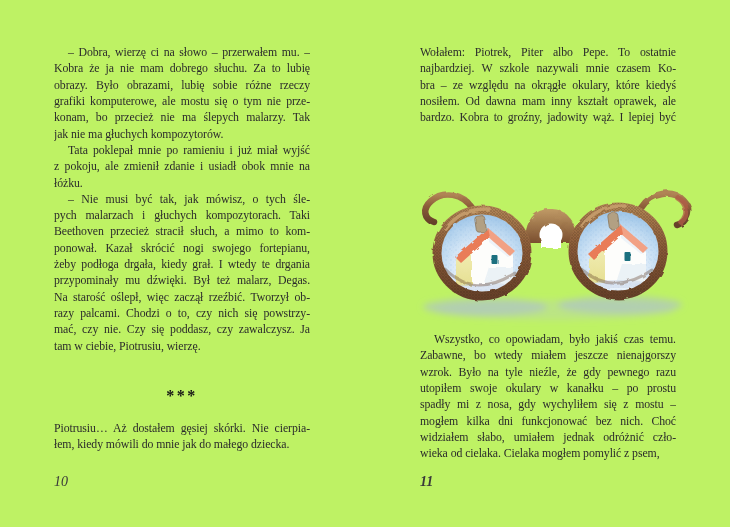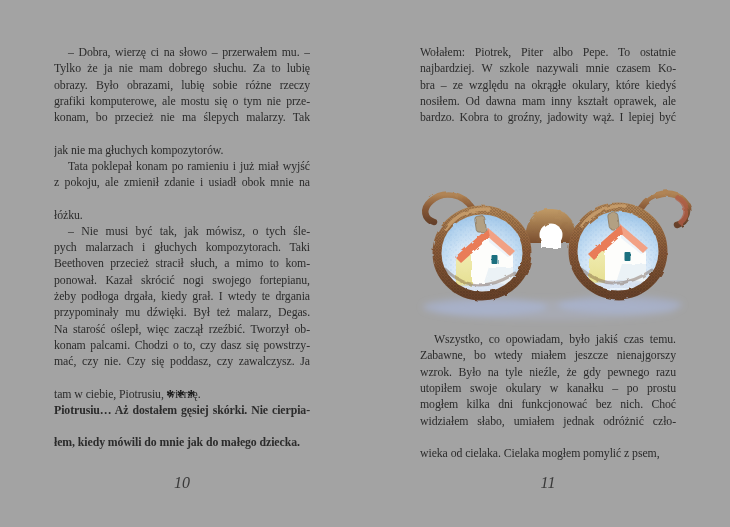--- a/index.html
+++ b/index.html
@@ -1,64 +1,64 @@
 <!DOCTYPE html>
 <html lang="pl"><head>
 <meta charset="utf-8">
 <style>
   html,body{margin:0;padding:0;background:#ffffff;}
   .spread{
-    position:relative;width:730px;height:527px;background:#a3a3a3;
+    position:relative;width:730px;height:527px;background:#bef264;
     font-family:"Liberation Serif", serif;color:#2b2b2b;overflow:hidden;
   }
   .textblock{position:absolute;width:256px;font-size:11.8px;letter-spacing:-0.08px;}
   .line{height:16.32px;line-height:16.32px;text-align:justify;text-align-last:justify;overflow:hidden;white-space:nowrap;}
-  .line.last{text-align-last:left;margin-top:16px;}
+  .line.last{text-align-last:left;}
   .line.indent{padding-left:14px;}
   .separator{
     position:absolute;width:256px;text-align:center;
     font-size:16px;font-weight:700;letter-spacing:2.5px;color:#151515;
   }
   .pagenum{
-    position:absolute;width:256px;text-align:center;
-    font-style:italic;font-size:16px;color:#3a3a3a;
+    position:absolute;width:256px;
+    font-style:italic;font-size:14px;color:#3a3a3a;
   }
   .illustration{position:absolute;left:415px;top:189px;width:300px;height:140px;}
   .illustration svg{display:block;}
 </style>
 </head>
 <body>
 
 <div class="spread">
 
   <div class="textblock" style="left:54px;top:44px;">
       <div class="line indent">– Dobra, wierzę ci na słowo – przerwałem mu. –</div>
-      <div class="line">Tylko że ja nie mam dobrego słuchu. Za to lubię</div>
+      <div class="line">Kobra że ja nie mam dobrego słuchu. Za to lubię</div>
       <div class="line">obrazy. Było obrazami, lubię sobie różne rzeczy</div>
       <div class="line">grafiki komputerowe, ale mostu się o tym nie prze-</div>
       <div class="line">konam, bo przecież nie ma ślepych malarzy. Tak</div>
       <div class="line last">jak nie ma głuchych kompozytorów.</div>
-      <div class="line indent">Tata poklepał konam po ramieniu i już miał wyjść</div>
+      <div class="line indent">Tata poklepał mnie po ramieniu i już miał wyjść</div>
       <div class="line">z pokoju, ale zmienił zdanie i usiadł obok mnie na</div>
       <div class="line last">łóżku.</div>
       <div class="line indent">– Nie musi być tak, jak mówisz, o tych śle-</div>
       <div class="line">pych malarzach i głuchych kompozytorach. Taki</div>
       <div class="line">Beethoven przecież stracił słuch, a mimo to kom-</div>
       <div class="line">ponował. Kazał skrócić nogi swojego fortepianu,</div>
       <div class="line">żeby podłoga drgała, kiedy grał. I wtedy te drgania</div>
       <div class="line">przypominały mu dźwięki. Był też malarz, Degas.</div>
       <div class="line">Na starość oślepł, więc zaczął rzeźbić. Tworzył ob-</div>
-      <div class="line">konam palcami. Chodzi o to, czy dasz się powstrzy-</div>
+      <div class="line">razy palcami. Chodzi o to, czy nich się powstrzy-</div>
       <div class="line">mać, czy nie. Czy się poddasz, czy zawalczysz. Ja</div>
       <div class="line last">tam w ciebie, Piotrusiu, wierzę.</div>
     </div>
 
   <div class="separator" style="left:54px;top:387px;">***</div>
 
-  <div class="textblock" style="left:54px;top:402px;font-weight:bold;">
+  <div class="textblock" style="left:54px;top:420px;">
       <div class="line">Piotrusiu… Aż dostałem gęsiej skórki. Nie cierpia-</div>
       <div class="line last">łem, kiedy mówili do mnie jak do małego dziecka.</div>
     </div>
 
   <div class="pagenum" style="left:54px;top:474px;">10</div>
 
   <div class="textblock" style="left:420px;top:44px;">
       <div class="line">Wołałem: Piotrek, Piter albo Pepe. To ostatnie</div>
       <div class="line">najbardziej. W szkole nazywali mnie czasem Ko-</div>
       <div class="line">bra – ze względu na okrągłe okulary, które kiedyś</div>
@@ -173,20 +173,21 @@
         </g>
       </g>
     </svg>
   </div>
 
   <div class="textblock" style="left:420px;top:331px;">
       <div class="line indent">Wszystko, co opowiadam, było jakiś czas temu.</div>
       <div class="line">Zabawne, bo wtedy miałem jeszcze nienajgorszy</div>
       <div class="line">wzrok. Było na tyle nieźle, że gdy pewnego razu</div>
       <div class="line">utopiłem swoje okulary w kanałku – po prostu</div>
+      <div class="line">spadły mi z nosa, gdy wychyliłem się z mostu –</div>
       <div class="line">mogłem kilka dni funkcjonować bez nich. Choć</div>
       <div class="line">widziałem słabo, umiałem jednak odróżnić czło-</div>
       <div class="line last">wieka od cielaka. Cielaka mogłem pomylić z psem,</div>
     </div>
 
-  <div class="pagenum" style="left:420px;top:474px;">11</div>
+  <div class="pagenum" style="left:420px;top:474px;font-weight:bold;">11</div>
 
 </div>
 
 </body></html>

